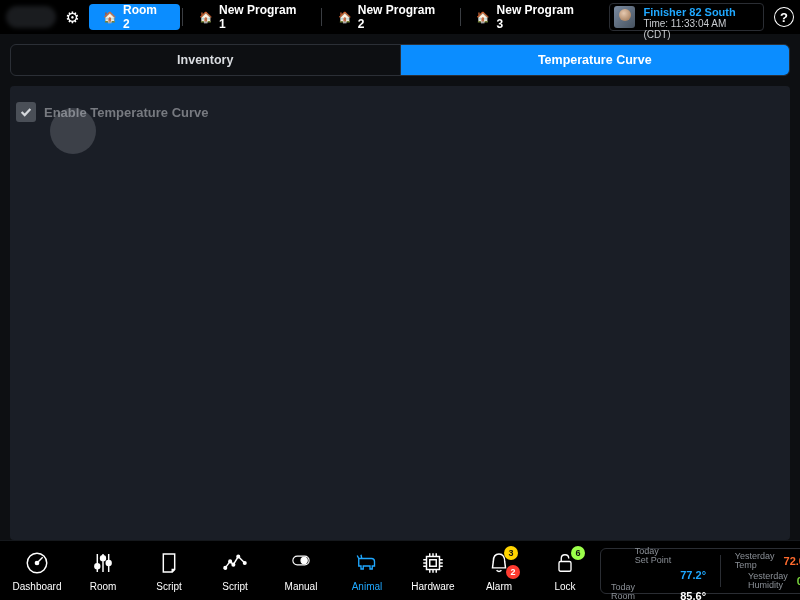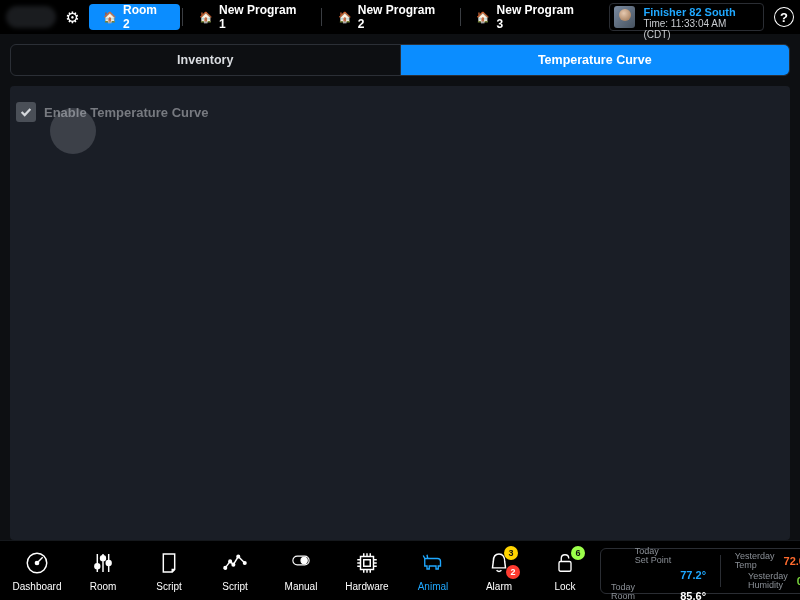--- a/index.html
+++ b/index.html
@@ -174,38 +174,38 @@
       </div>
       <div class="nav-item">
         <div class="nav-icon">
             <svg viewBox="0 0 32 32" width="30" height="20">
               <rect x="3" y="5" width="26" height="14" rx="7"></rect>
               <circle cx="21" cy="12" r="5" fill="#fff"></circle>
             </svg>
           </div>
         <div class="nav-label">Manual</div>
       </div>
+      <div class="nav-item active">
+        <div class="nav-icon">
+            <svg viewBox="0 0 32 32" width="28" height="24">
+              <path d="M5 10 H22 Q26 10 26 14 V20 H23 V24 H20 V20 H11 V24 H8 V20 H5 Z M5 10 L3 6 M9 10 L8 5" stroke="#1fa8ff" fill="none"></path>
+            </svg>
+          </div>
+        <div class="nav-label">Animal</div>
+      </div>
       <div class="nav-item">
         <div class="nav-icon">
             <svg viewBox="0 0 32 32" width="26" height="26">
               <rect x="8" y="8" width="16" height="16"></rect>
               <rect x="12" y="12" width="8" height="8"></rect>
               <path d="M12 4 V8 M16 4 V8 M20 4 V8 M12 24 V28 M16 24 V28 M20 24 V28 M4 12 H8 M4 16 H8 M4 20 H8 M24 12 H28 M24 16 H28 M24 20 H28"></path>
             </svg>
           </div>
         <div class="nav-label">Hardware</div>
       </div>
-      <div class="nav-item active">
-        <div class="nav-icon">
-            <svg viewBox="0 0 32 32" width="28" height="24">
-              <path d="M5 10 H22 Q26 10 26 14 V20 H23 V24 H20 V20 H11 V24 H8 V20 H5 Z M5 10 L3 6 M9 10 L8 5" stroke="#1fa8ff" fill="none"></path>
-            </svg>
-          </div>
-        <div class="nav-label">Animal</div>
-      </div>
       <div class="nav-item">
         <div class="nav-icon">
           <svg viewBox="0 0 32 32" width="26" height="26">
               <path d="M16 5 C11 5 9 9 9 14 L8 22 H24 L23 14 C23 9 21 5 16 5 Z"></path>
               <path d="M13 25 Q16 28 19 25"></path>
             </svg>
           <div class="badge y">3</div>
           <div class="badge r">2</div>
         </div>
         <div class="nav-label">Alarm</div>

